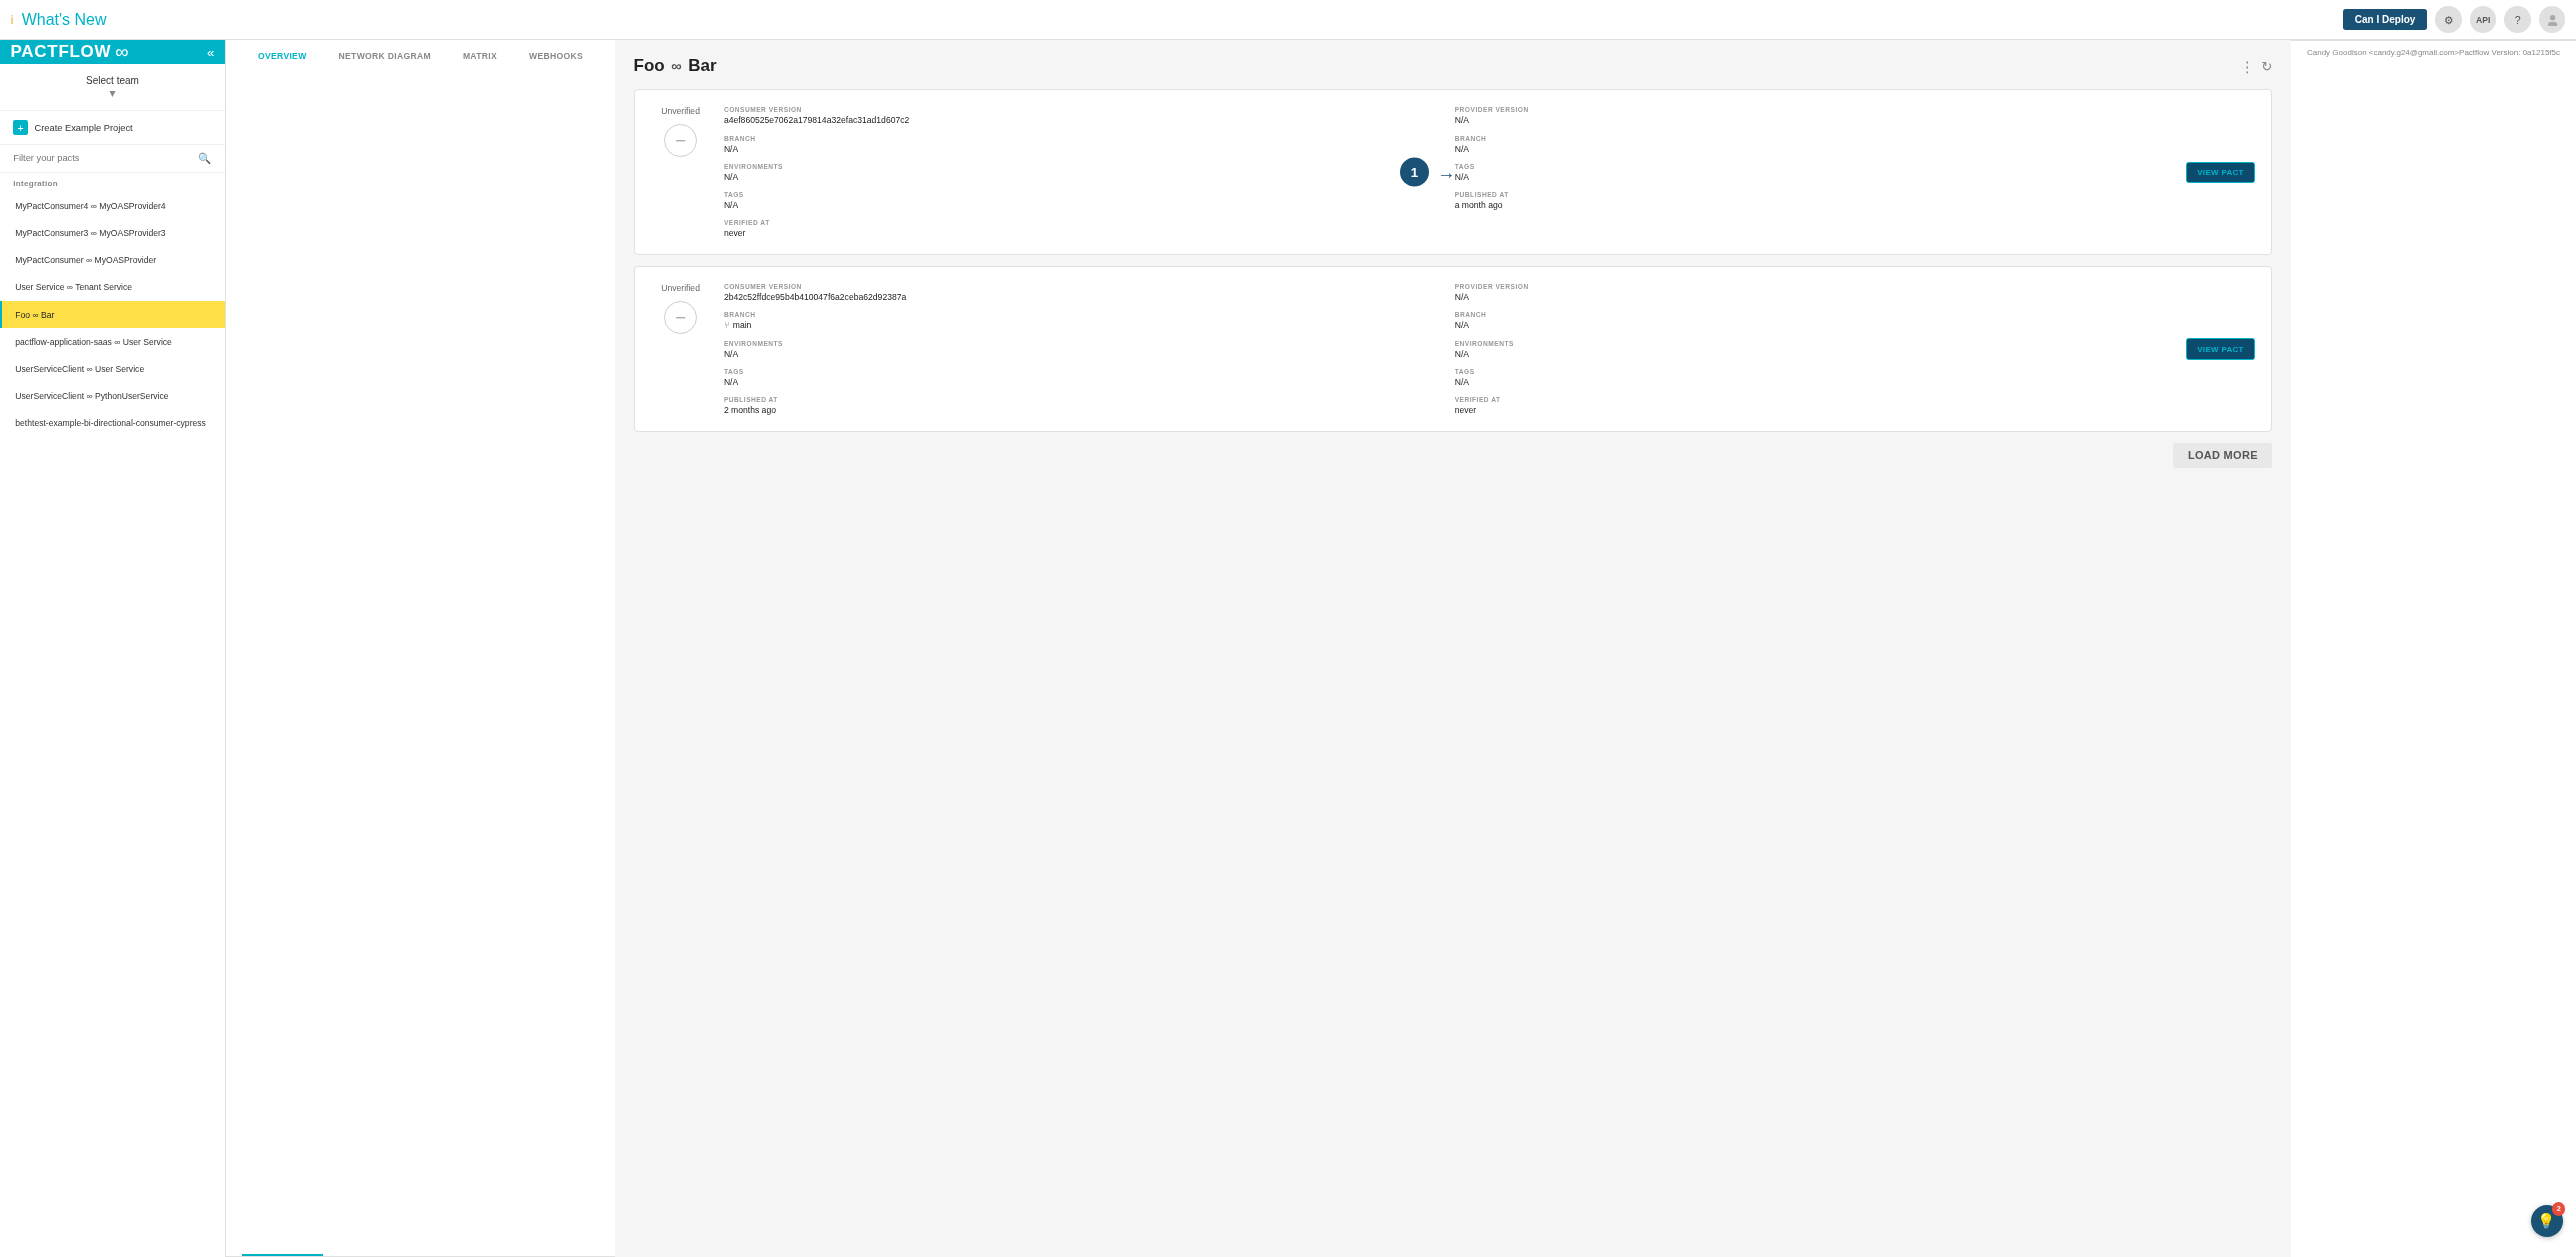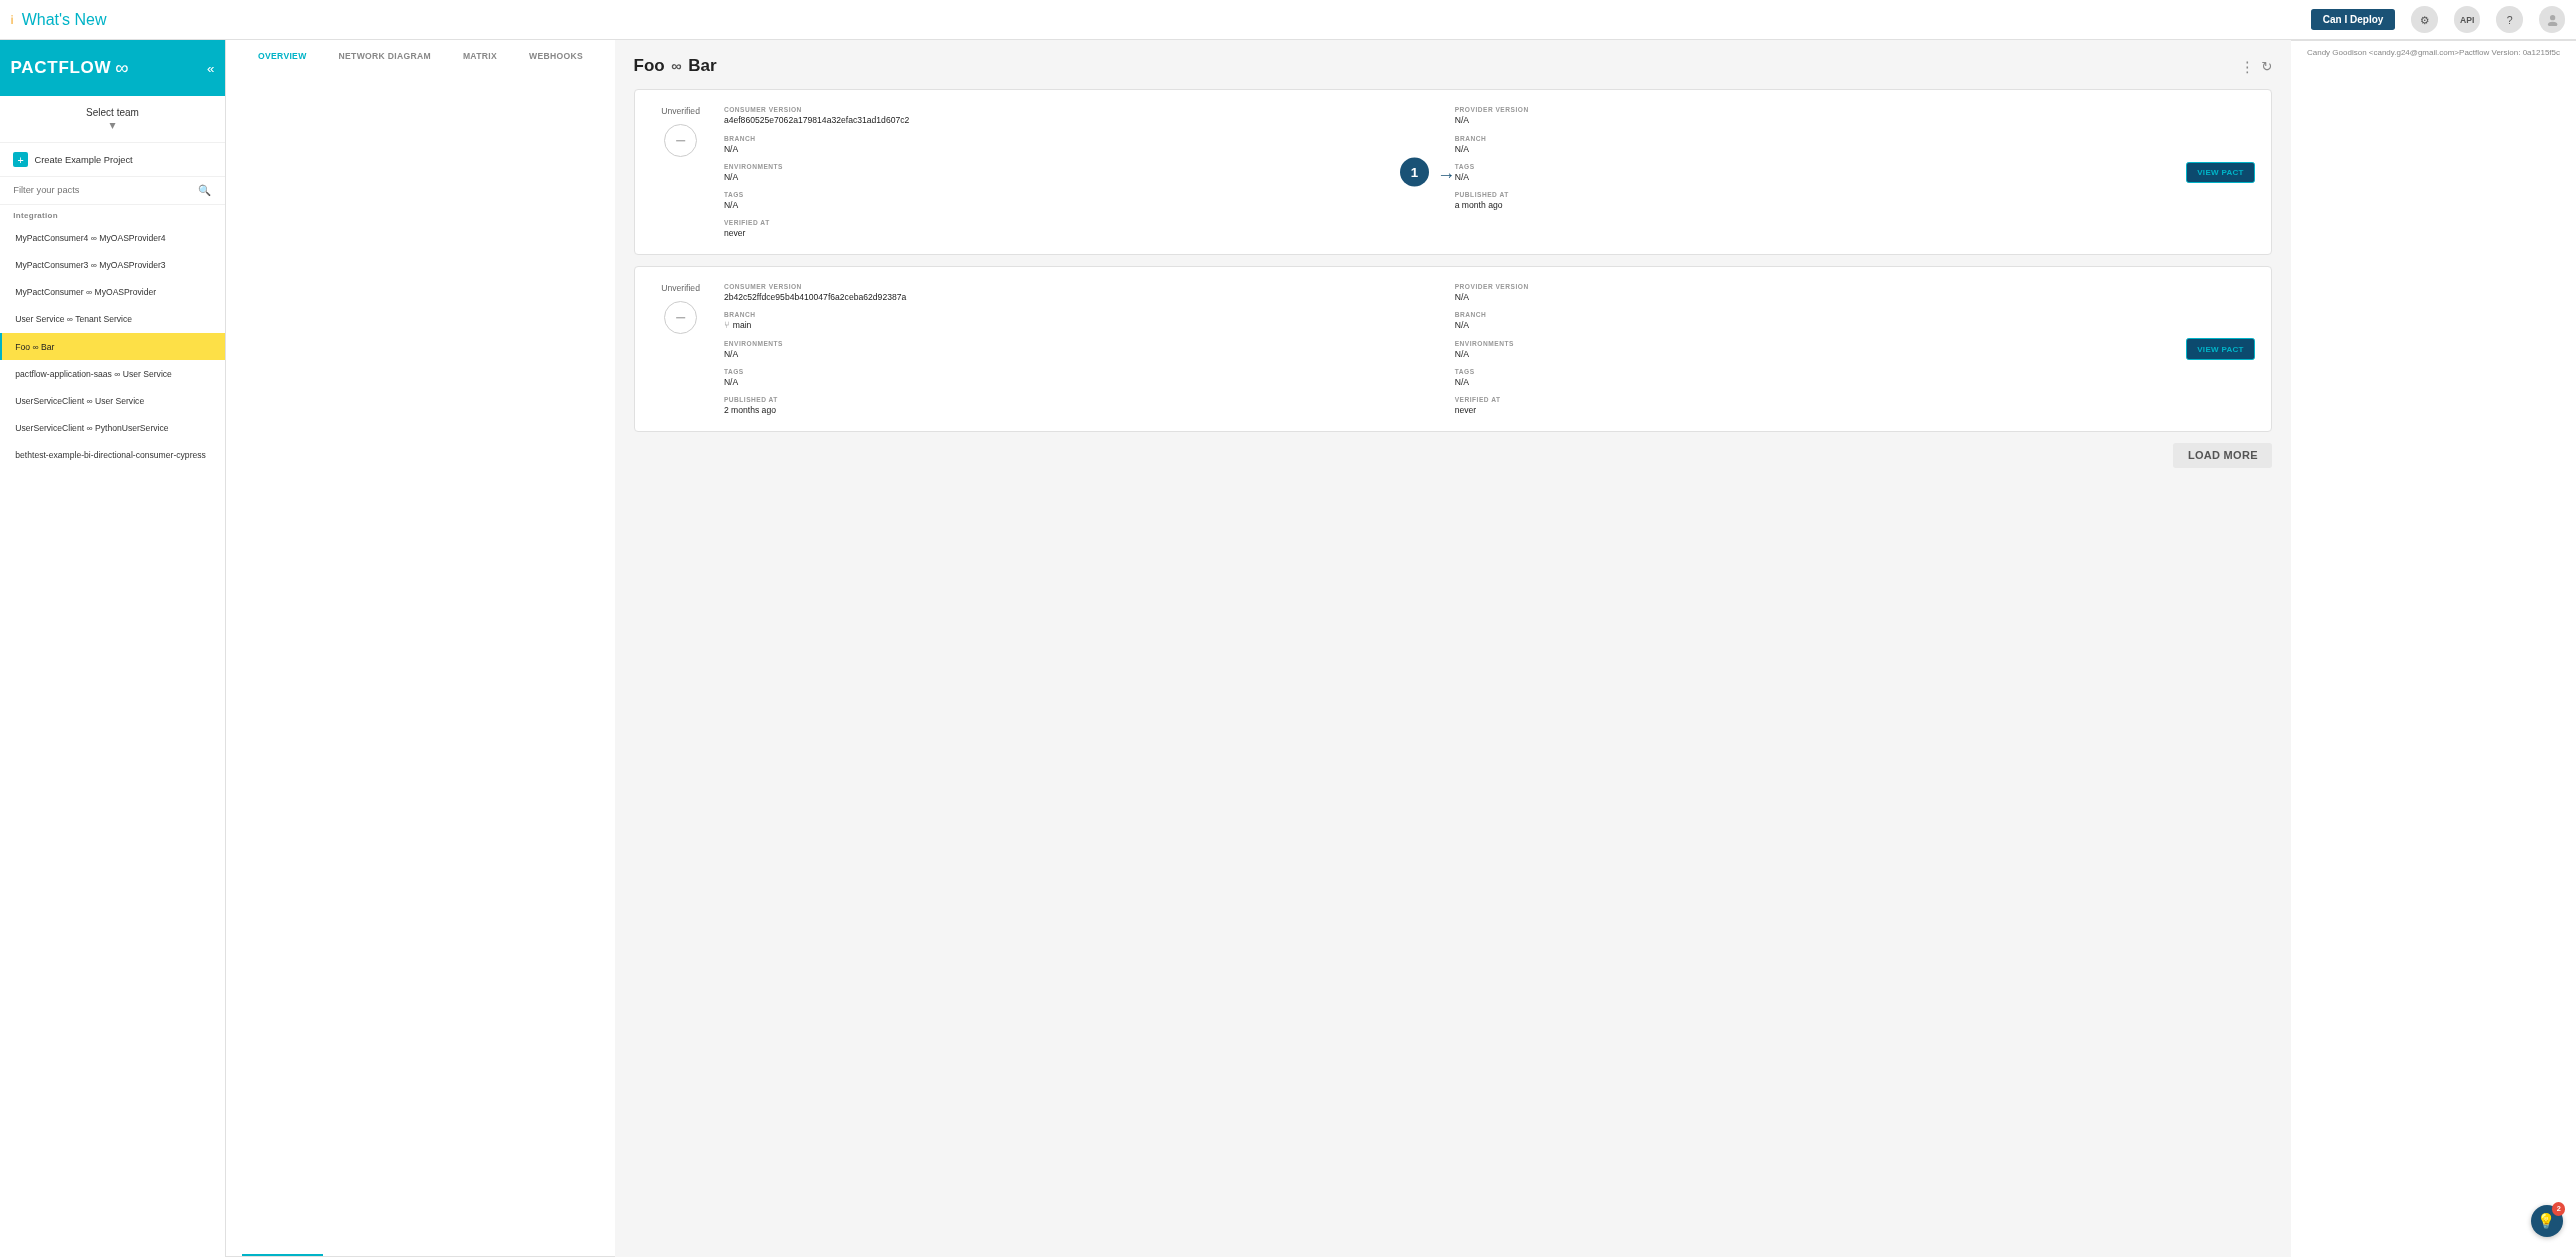--- a/index.html
+++ b/index.html
@@ -28,21 +28,21 @@
     }
     .whats-new-link {
       color: #00b3c7;
       font-size: 16px;
       text-decoration: none;
       cursor: pointer;
     }
     .header-right {
       display: flex;
       align-items: center;
-      gap: 16px;
+      gap: 8px;
     }
     .can-deploy-btn {
       background: #1a5276;
       color: #fff;
       border: none;
       border-radius: 2.7px;
       padding: 5.3px 12px;
       font-size: 10px;
       font-weight: 600;
       cursor: pointer;
@@ -77,21 +77,21 @@
       display: flex;
       flex-direction: column;
       overflow: hidden;
     }
     .sidebar-header {
       background: #00b3c7;
       display: flex;
       align-items: center;
       justify-content: space-between;
       padding: 8px 10.6px;
-      height: 56px;
+      height: 24px;
     }
     .logo-text {
       color: #fff;
       font-size: 17px;
       font-weight: 700;
       letter-spacing: 0.7px;
     }
     .logo-icon {
       color: #fff;
       font-size: 14.6px;

